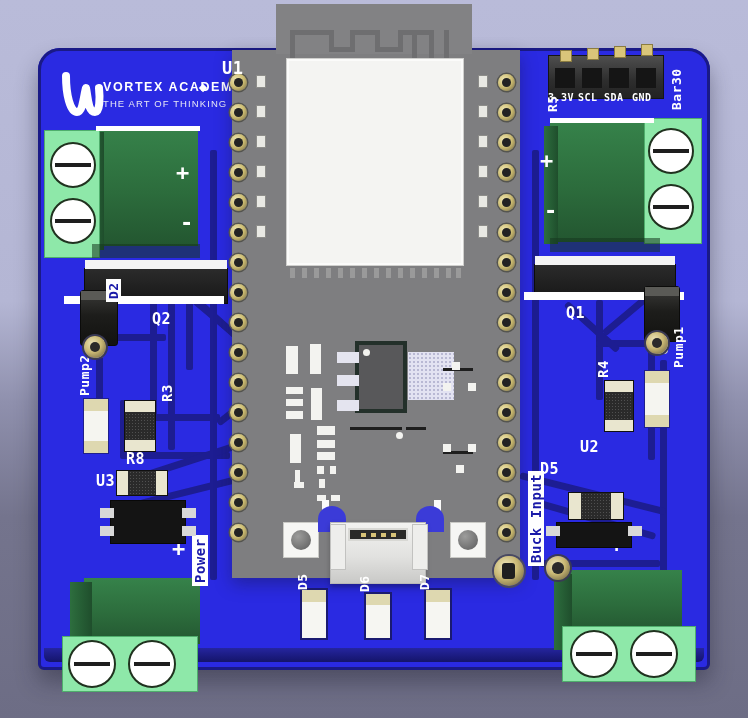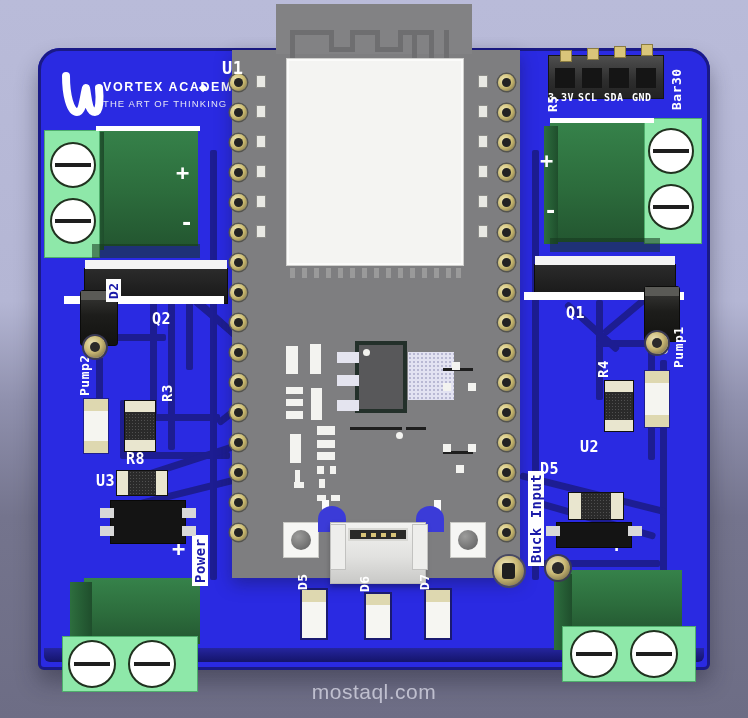--- a/index.html
+++ b/index.html
@@ -605,16 +605,15 @@
       <i></i>
     </div>
   <div class="abs mh" style="left:546px;top:556px;width:24px;height:24px;">
       <i></i>
     </div>
 
   <div class="abs" id="wm-mark">
       <i></i>
     </div>
   <div class="abs" id="wm">
-    <div id="wm-site">mostaql.com</div>
   </div>
 
 </div>
 
 </body></html>

